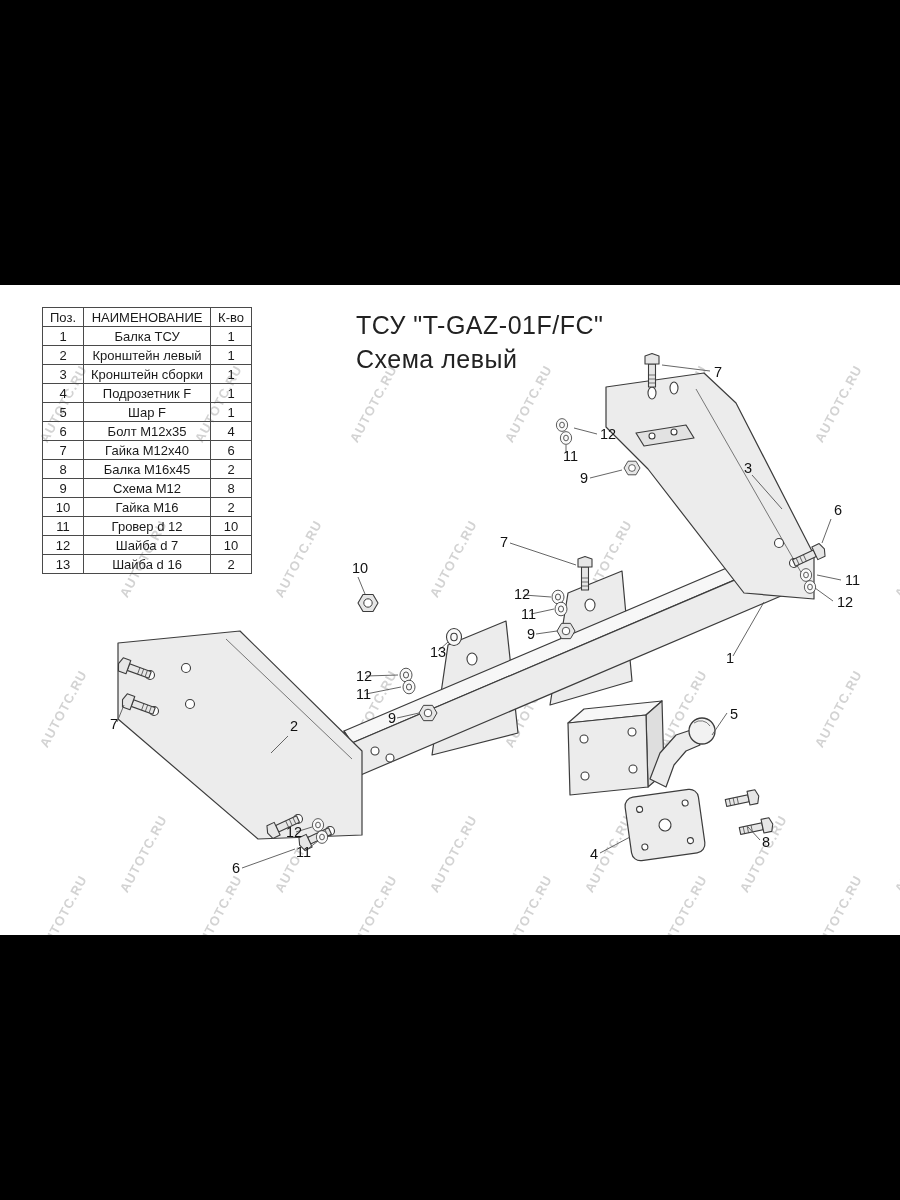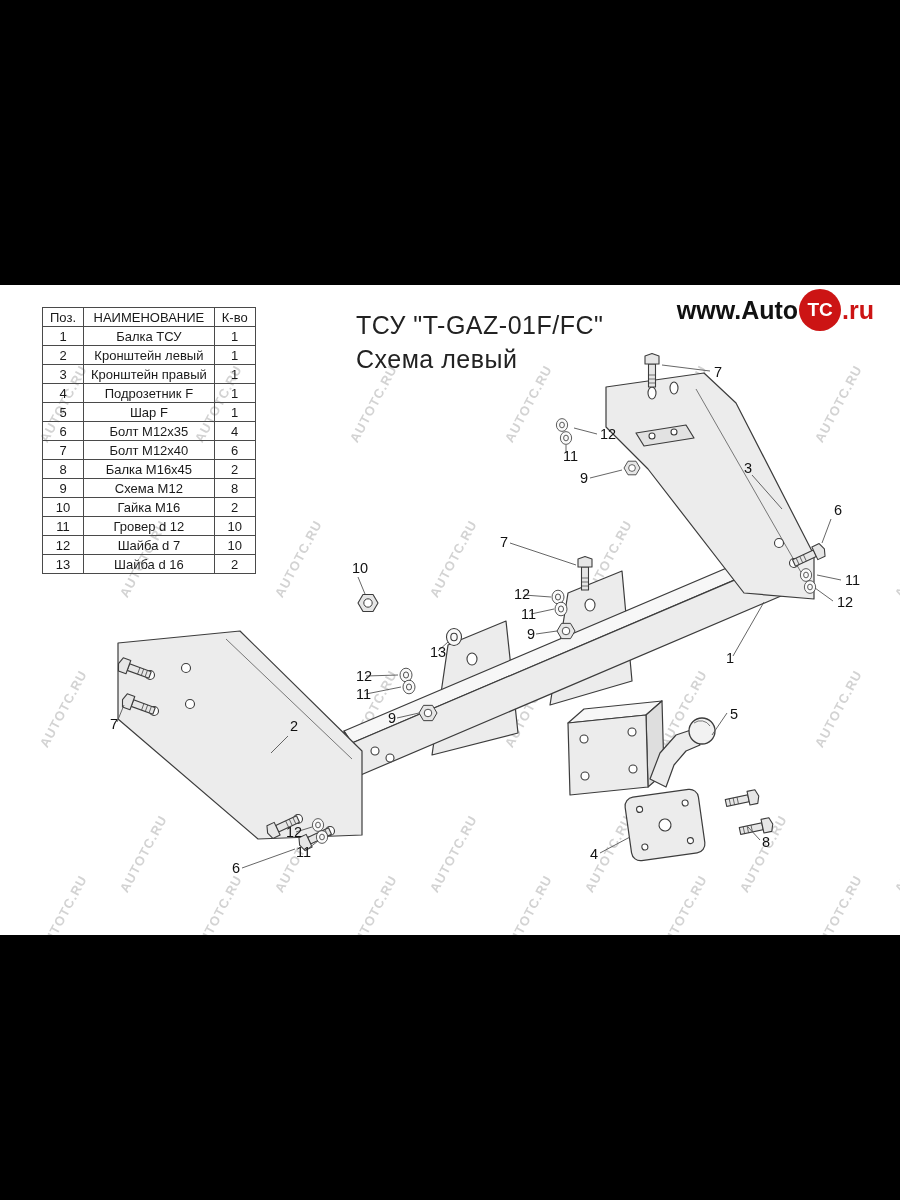--- a/index.html
+++ b/index.html
@@ -275,41 +275,41 @@
           <td>Балка ТСУ</td>
           <td>1</td>
         </tr>
         <tr>
           <td>2</td>
           <td>Кронштейн левый</td>
           <td>1</td>
         </tr>
         <tr>
           <td>3</td>
-          <td>Кронштейн правый</td>
+          <td>Кронштейн сборки</td>
           <td>1</td>
         </tr>
         <tr>
           <td>4</td>
           <td>Подрозетник F</td>
           <td>1</td>
         </tr>
         <tr>
           <td>5</td>
           <td>Шар F</td>
           <td>1</td>
         </tr>
         <tr>
           <td>6</td>
           <td>Болт М12х35</td>
           <td>4</td>
         </tr>
         <tr>
           <td>7</td>
-          <td>Болт М12х40</td>
+          <td>Гайка М12х40</td>
           <td>6</td>
         </tr>
         <tr>
           <td>8</td>
           <td>Балка М16х45</td>
           <td>2</td>
         </tr>
         <tr>
           <td>9</td>
           <td>Схема М12</td>
@@ -336,20 +336,14 @@
           <td>2</td>
         </tr>
       </tbody>
   </table>
 
   <div class="title-block">
     <div class="title-line">ТСУ "T-GAZ-01F/FC"</div>
     <div class="title-line">Схема левый</div>
   </div>
 
-  <div class="logo">
-    <span class="logo-www">www.</span>
-      <span class="logo-auto">Auto</span>
-      <span class="logo-tc" style="background: rgb(204, 20, 20);">ТС</span>
-      <span class="logo-ru" style="color: rgb(204, 20, 20);">.ru</span>
-  </div>
 
 </div>
 
 </body></html>

